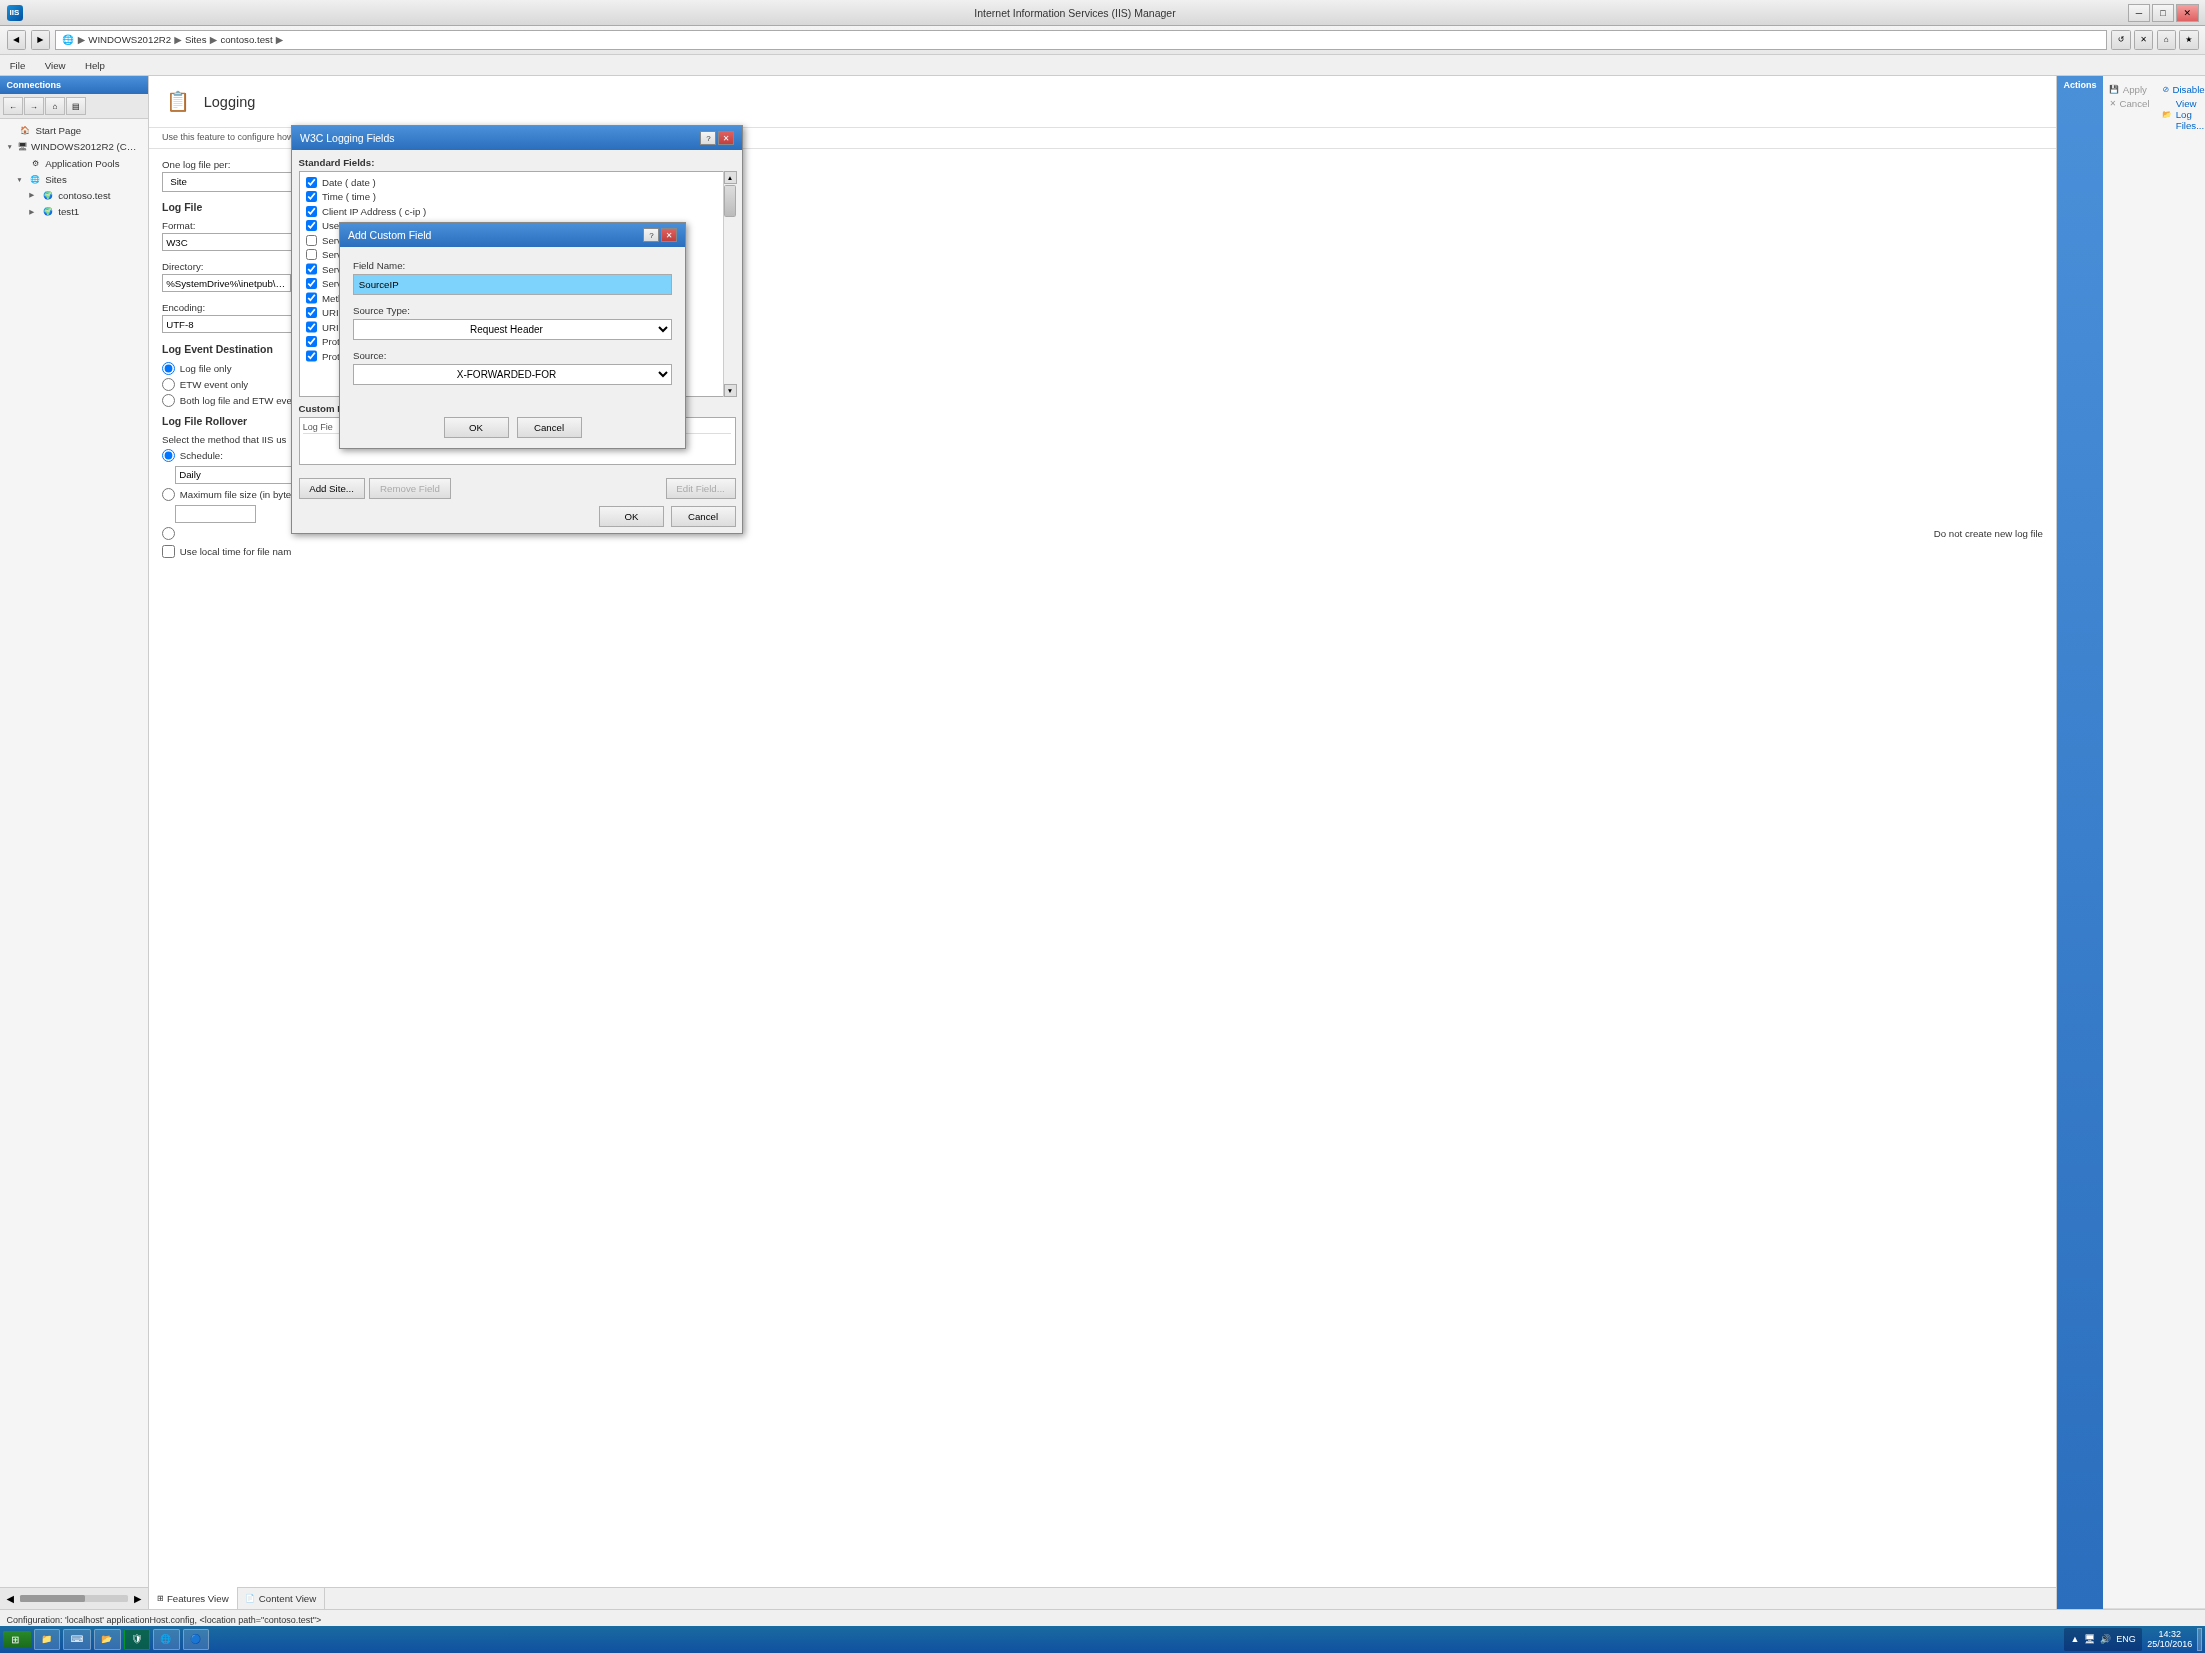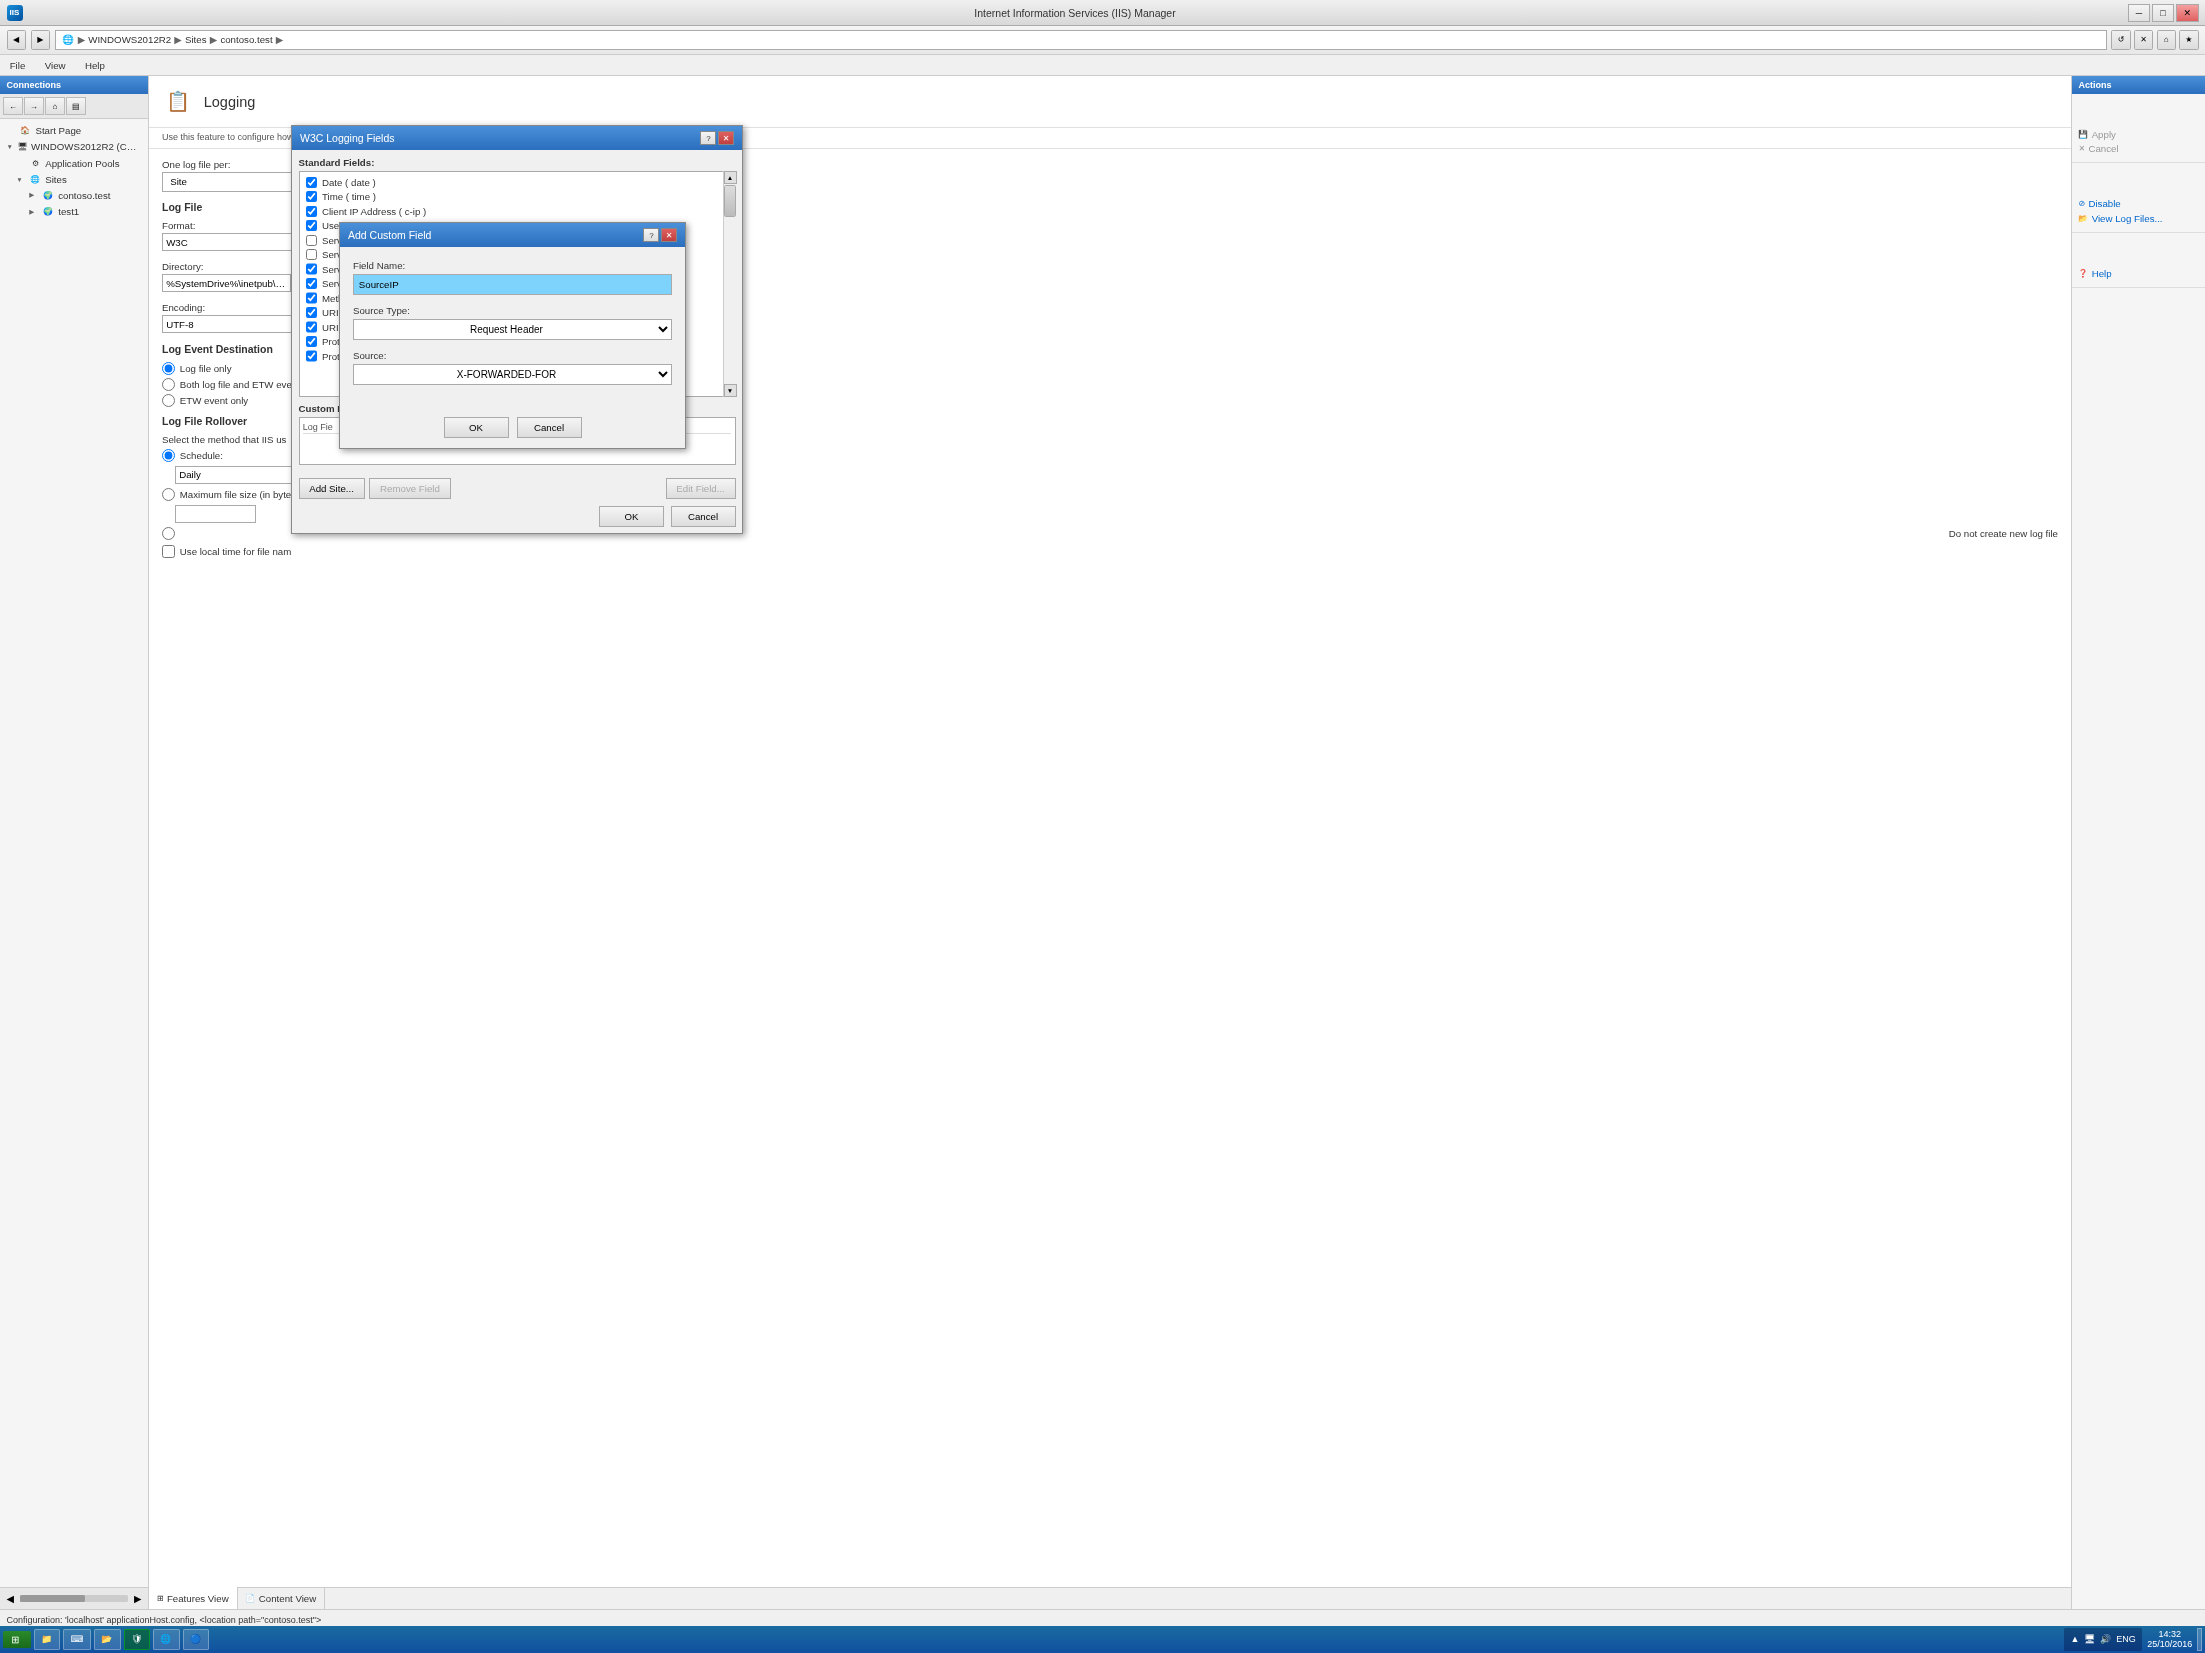--- a/index.html
+++ b/index.html
@@ -263,26 +263,25 @@
     .checkbox-item {
       display: flex;
       align-items: center;
       gap: 4.8px;
       font-size: 9.7px;
       color: #333;
     }
 
     
     .right-panel {
-      width: 134px;
+      width: 149px;
       background: #f5f5f5;
       border-left: 0.8px solid #ccc;
       display: flex;
-      flex-direction: column;
-      gap: 27px;
+      flex-direction: row;
     }
     .right-panel-header {
       background: linear-gradient(to bottom, #4a90d9, #2a6ebd);
       color: white;
       font-size: 9px;
       font-weight: bold;
       padding: 4px 6.5px;
     }
     .action-group {
       padding: 6.5px;
@@ -710,25 +709,25 @@
       </div>
       <div style="margin-top:10px;">
         <div class="section-title">Log Event Destination</div>
         <div class="radio-group">
           <label class="radio-item">
             <input type="radio" name="logevent" checked="" style="">
             <span>Log file only</span>
           </label>
           <label class="radio-item">
             <input type="radio" name="logevent" style="">
-            <span>Both log file and ETW eve</span>
+            <span>ETW event only</span>
           </label>
           <label class="radio-item">
             <input type="radio" name="logevent" style="">
-            <span>ETW event only</span>
+            <span>Both log file and ETW eve</span>
           </label>
         </div>
       </div>
       <div style="margin-top:8px;">
         <div class="section-title">Log File Rollover</div>
         <div class="form-label" style="margin-bottom:4.8px;">Select the method that IIS us</div>
         <label class="radio-item" style="margin-bottom:3.2px;">
           <input type="radio" name="rollover" checked="" style="">
           <span>Schedule:</span>
         </label>

